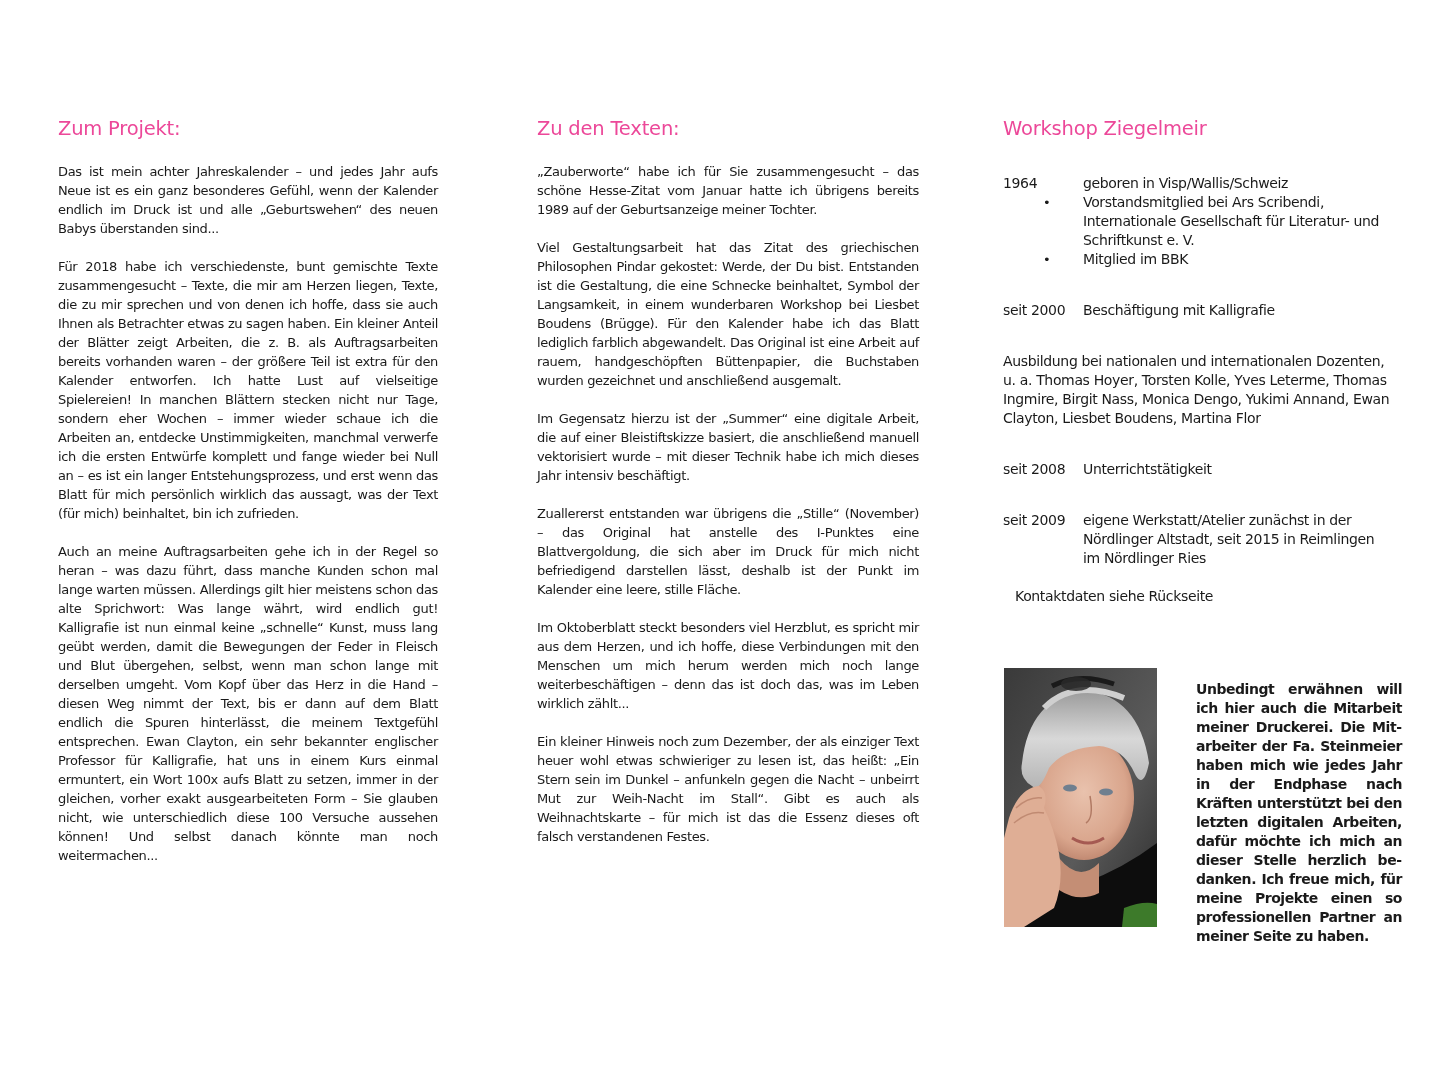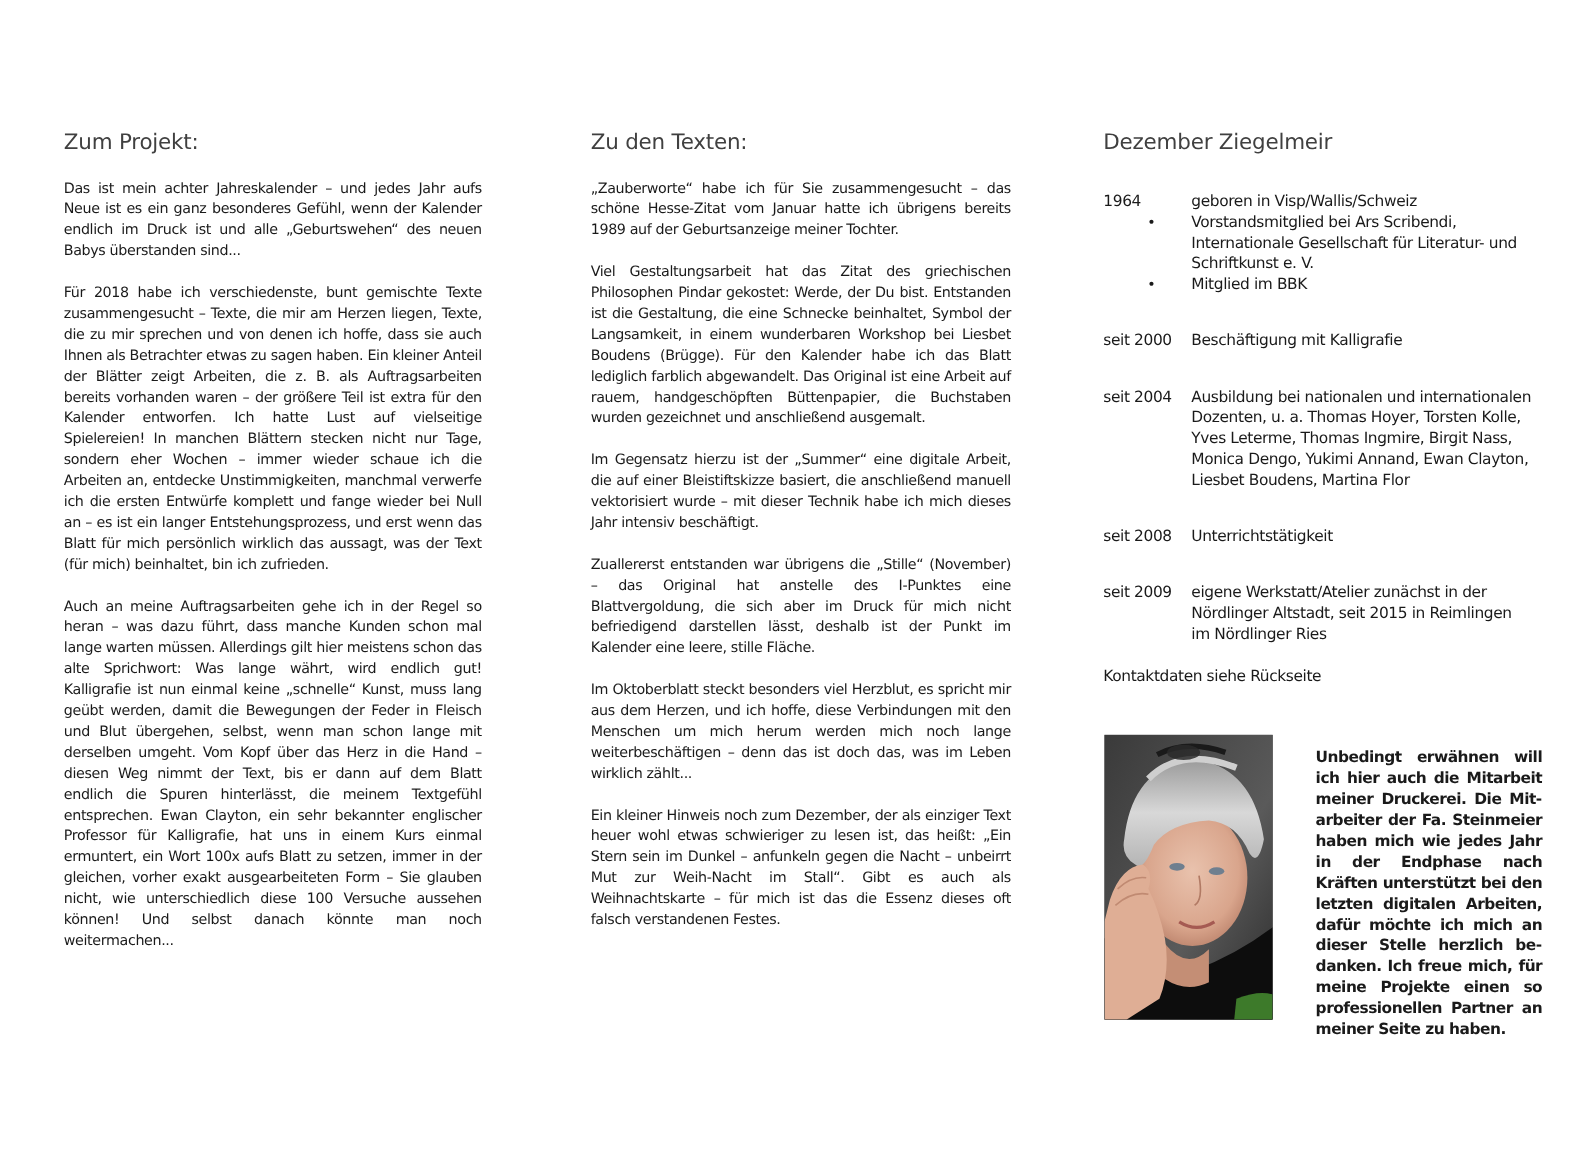--- a/index.html
+++ b/index.html
@@ -22,21 +22,21 @@
     #col-left  { left: 58px;   width: 380px; }
     #col-mid   { left: 537px;  width: 382px; }
     #col-right { left: 1003px; width: 390px; }
 
     h2 {
       margin: 0 0 20px 0;
       font-weight: normal;
       font-size: 19.5px;
       letter-spacing: -0.2px;
       line-height: 26px;
-      color: #404040;
+      color: #ec4899;
     }
     p.body {
       margin: 0 0 19px 0;
       font-size: 13px;
       line-height: 19px;
       text-align: justify;
       letter-spacing: -0.35px;
       hyphens: manual;
     }
     .cv-row {
@@ -70,21 +70,21 @@
       flex: 0 0 80px;
       text-align: left;
       padding-left: 40px;
       box-sizing: border-box;
       font-size: 13px;
     }
     .cv-contact {
       font-size: 14px;
       line-height: 19px;
       letter-spacing: -0.35px;
-      margin: 0;
+      margin: 12px;
     }
     #portrait {
       position: absolute;
       left: 1004px;
       top: 668px;
       width: 153px;
       height: 259px;
       overflow: hidden;
       background: #2b2b2b;
     }
@@ -115,21 +115,21 @@
   <h2>Zu den Texten:</h2>
   <p class="body">„Zauberworte“ habe ich für Sie zusammengesucht – das schöne Hesse-Zitat vom Januar hatte ich üb­rigens bereits 1989 auf der Geburtsanzeige meiner Tochter.</p>
   <p class="body">Viel Gestaltungsarbeit hat das Zitat des griechi­schen Philosophen Pindar gekostet: Werde, der Du bist. Entstanden ist die Gestaltung, die eine Schne­cke beinhaltet, Symbol der Langsamkeit, in einem wunderbaren Workshop bei Liesbet Boudens (Brüg­ge). Für den Kalender habe ich das Blatt lediglich farblich abgewandelt. Das Original ist eine Arbeit auf rauem, handgeschöpften Büttenpapier, die Buchstaben wurden gezeichnet und anschließend ausgemalt.</p>
   <p class="body">Im Gegensatz hierzu ist der „Summer“ eine digi­tale Arbeit, die auf einer Bleistiftskizze basiert, die anschließend manuell vektorisiert wurde – mit die­ser Technik habe ich mich dieses Jahr intensiv be­schäftigt.</p>
   <p class="body">Zuallererst entstanden war übrigens die „Stille“ (November) – das Original hat anstelle des I-Punk­tes eine Blattvergoldung, die sich aber im Druck für mich nicht befriedigend darstellen lässt, deshalb ist der Punkt im Kalender eine leere, stille Fläche.</p>
   <p class="body">Im Oktoberblatt steckt besonders viel Herzblut, es spricht mir aus dem Herzen, und ich hoffe, diese Verbindungen mit den Menschen um mich herum werden mich noch lange weiterbeschäftigen – denn das ist doch das, was im Leben wirklich zählt...</p>
   <p class="body">Ein kleiner Hinweis noch zum Dezember, der als einziger Text heuer wohl etwas schwieriger zu lesen ist, das heißt: „Ein Stern sein im Dunkel – anfunkeln gegen die Nacht – unbeirrt Mut zur Weih-Nacht im Stall“. Gibt es auch als Weihnachtskarte – für mich ist das die Essenz dieses oft falsch verstandenen Festes.</p>
 </section>
 
 <section class="col" id="col-right">
-  <h2>Dezember Ziegelmeir</h2>
+  <h2>Workshop Ziegelmeir</h2>
 
   <div class="cv-row">
     <span class="cv-year">1964</span>
     <span class="cv-text">geboren in Visp/Wallis/Schweiz</span>
   </div>
 
   <ul class="cv-bullets">
     <li>
       <span class="bullet">•</span>
       <span class="cv-text">Vorstandsmitglied bei Ars Scribendi, Internationale Gesellschaft für Literatur- und Schriftkunst e. V.</span>
@@ -138,21 +138,20 @@
       <span class="bullet">•</span>
       <span class="cv-text">Mitglied im BBK</span>
     </li>
   </ul>
 
   <div class="cv-row">
     <span class="cv-year">seit 2000</span>
     <span class="cv-text">Beschäftigung mit Kalligrafie</span>
   </div>
   <div class="cv-row">
-    <span class="cv-year">seit 2004</span>
     <span class="cv-text">Ausbildung bei nationalen und interna­tionalen Dozenten, u. a. Thomas Hoyer, Torsten Kolle, Yves Leterme, Thomas Ingmire, Birgit Nass, Monica Dengo, Yukimi Annand, Ewan Clayton, Liesbet Boudens, Martina Flor</span>
   </div>
   <div class="cv-row">
     <span class="cv-year">seit 2008</span>
     <span class="cv-text">Unterrichtstätigkeit</span>
   </div>
   <div class="cv-row">
     <span class="cv-year">seit 2009</span>
     <span class="cv-text">eigene Werkstatt/Atelier zunächst in der Nördlinger Altstadt, seit 2015 in Reimlingen im Nördlinger Ries</span>
   </div>

